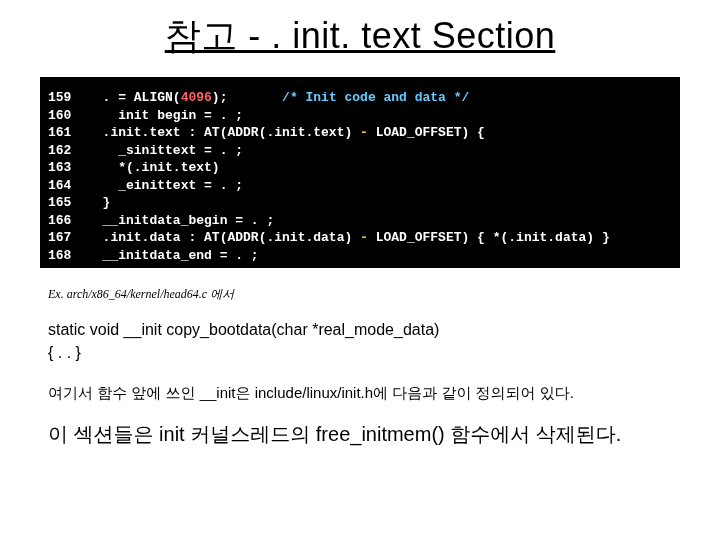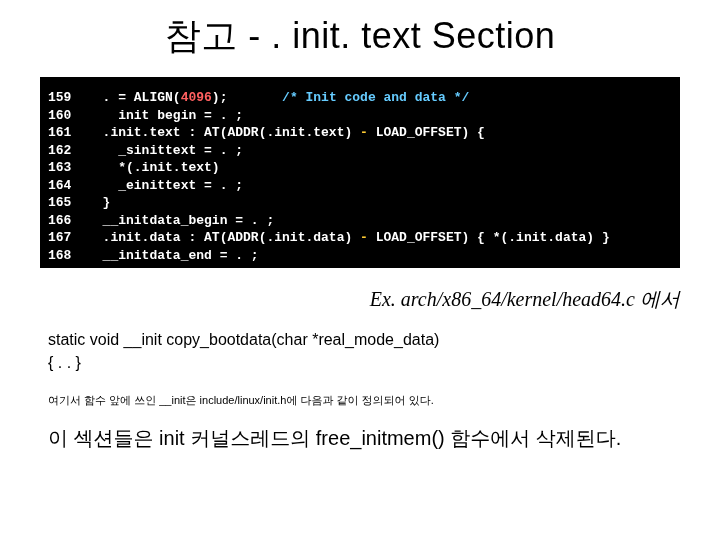--- a/index.html
+++ b/index.html
@@ -18,52 +18,52 @@
     box-sizing: border-box;
     padding: 12px 40px 20px 40px;
   }
   .title {
     font-size: 36px;
     font-weight: 400;
     text-align: center;
     margin: 0 0 16px 0;
     letter-spacing: 0.5px;
     font-family: "Malgun Gothic", Arial, sans-serif;
+    text-decoration: underline;
   }
   .codeblock {
     background: #000000;
     color: #ffffff;
     font-family: "Consolas", "Courier New", monospace;
     font-size: 13px;
     font-weight: bold;
     line-height: 1.35;
     padding: 12px 8px 4px 8px;
     white-space: pre;
     margin: 0 0 18px 0;
   }
   .gutter { color: #ffffff; }
   .kw-num { color: #ff6060; } 
   .comment { color: #66ccff; } 
   .yellow { color: #ffcc33; } 
   .example {
     font-family: "Times New Roman", serif;
     font-style: italic;
-    font-size: 20px;
+    font-size: 12px;
     margin: 0 0 16px 8px;
-    text-align: right;
   }
   .codefunc {
     font-family: Arial, sans-serif;
     font-size: 16px;
     margin: 4px 0 18px 8px;
     line-height: 1.4;
   }
   .body-p {
     font-family: "Malgun Gothic", Arial, sans-serif;
-    font-size: 11px;
+    font-size: 15px;
     margin: 0 0 4px 8px;
     line-height: 1.5;
   }
   .body-p2 {
     font-family: "Malgun Gothic", Arial, sans-serif;
     font-size: 20px;
     margin: 14px 0 0 8px;
     line-height: 1.5;
   }
 </style>

